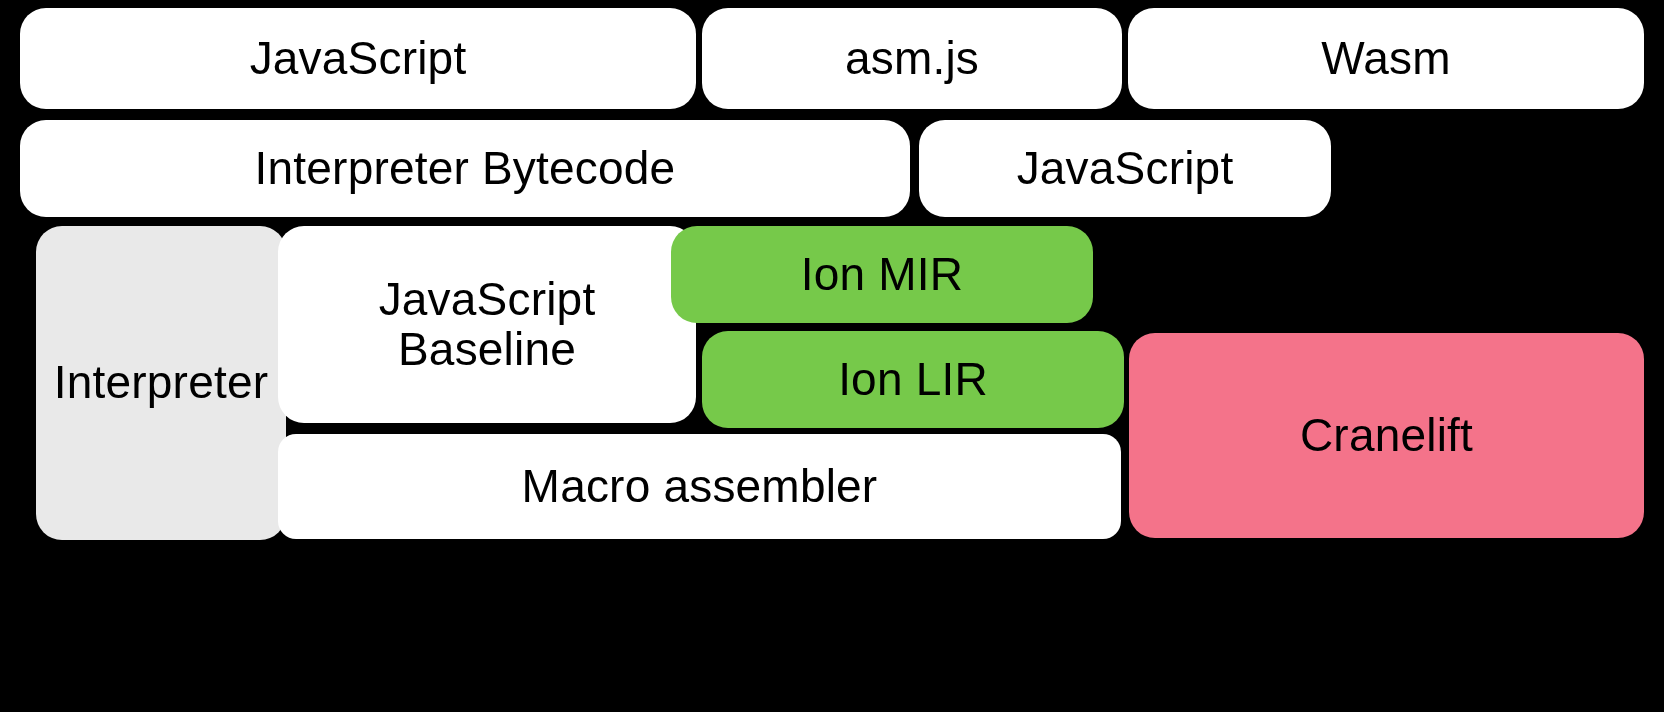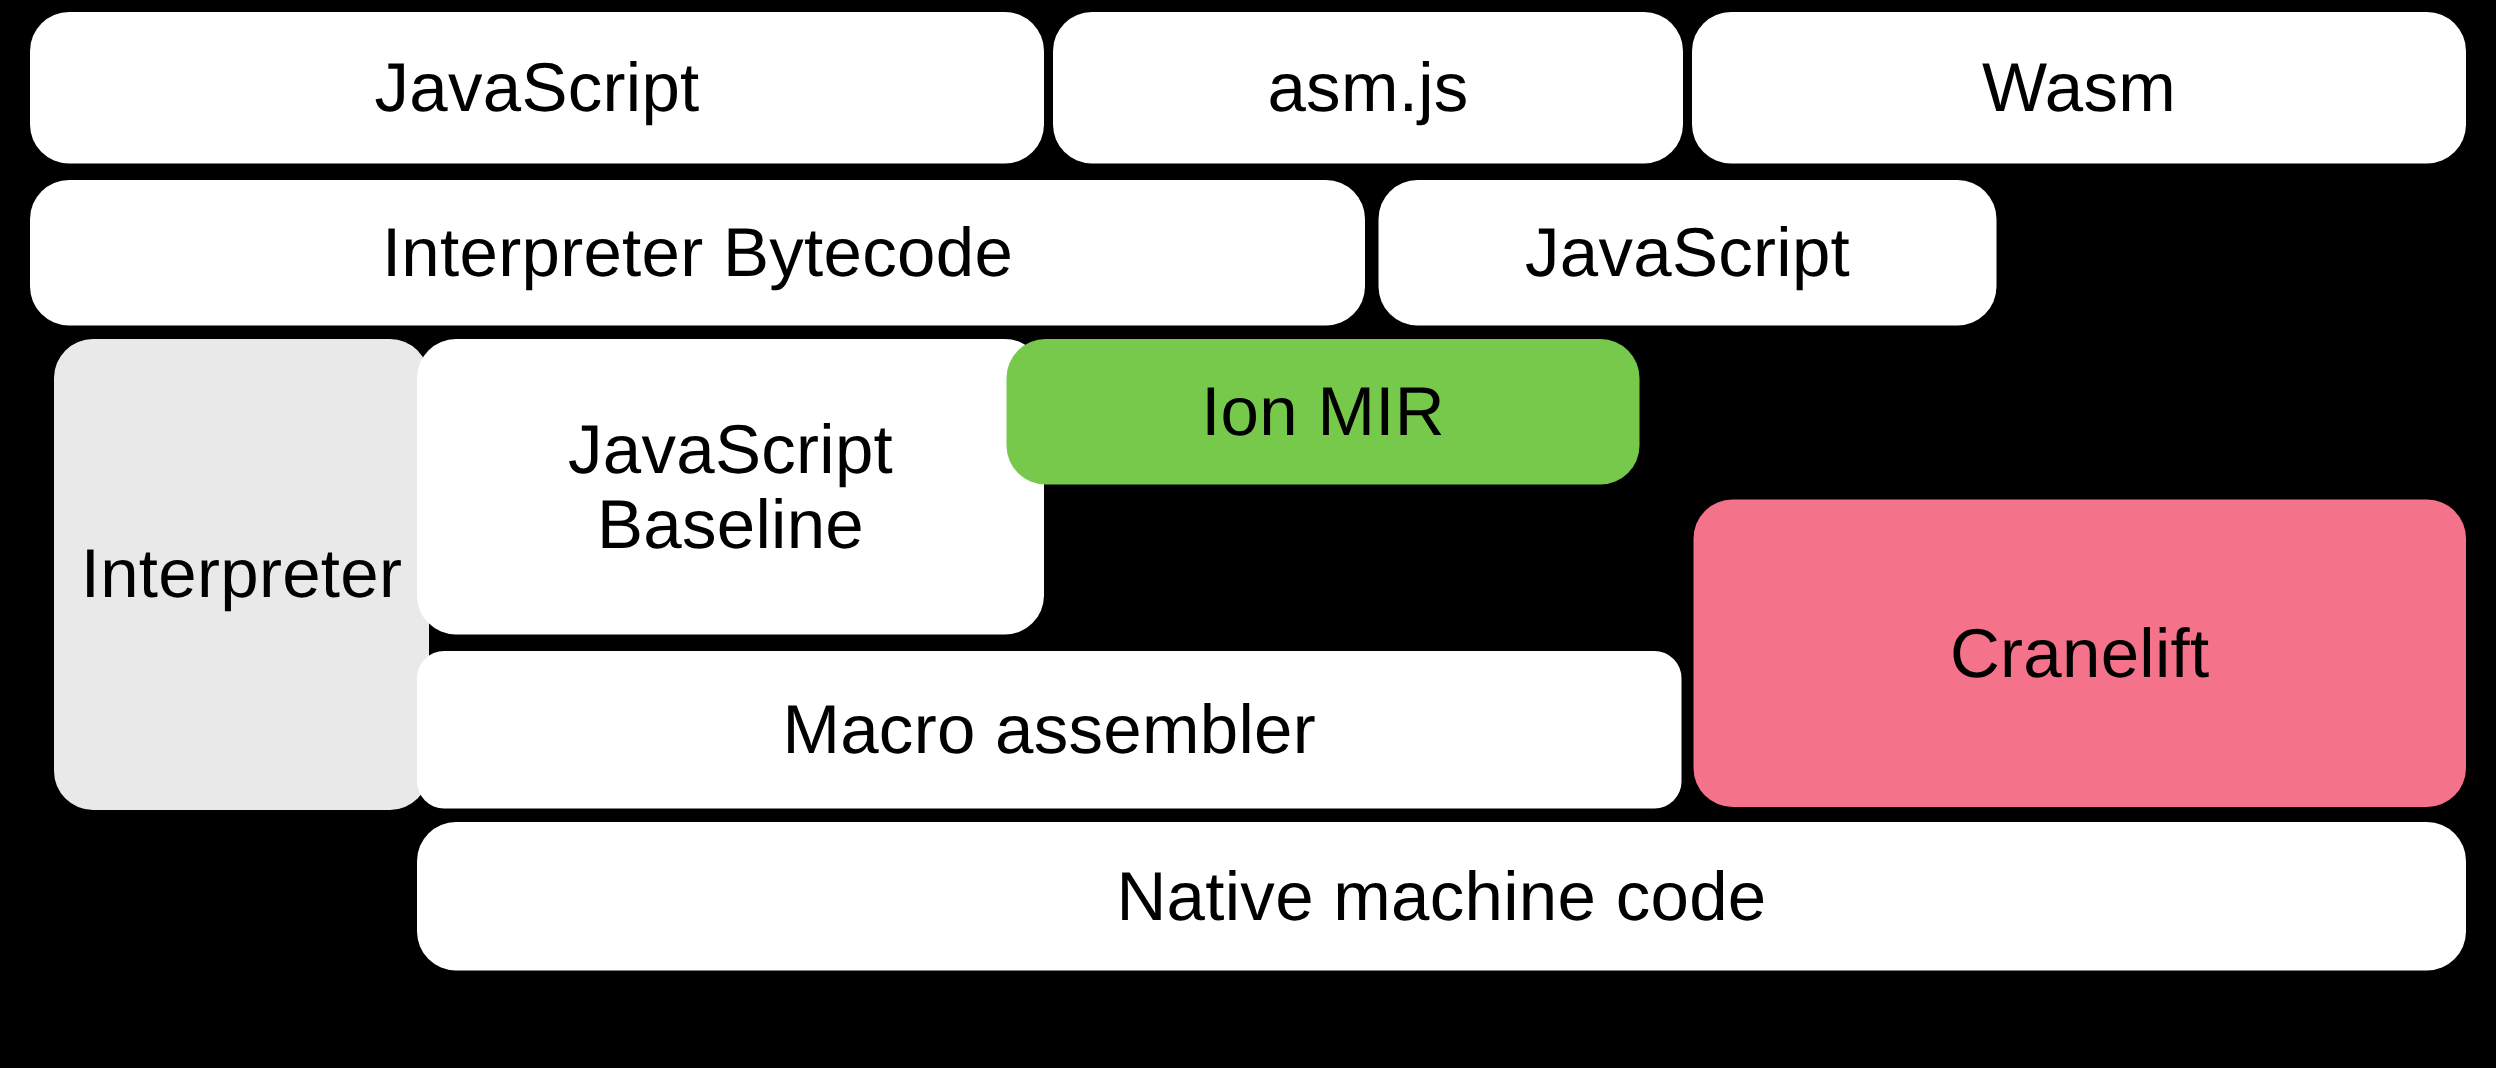--- a/index.html
+++ b/index.html
@@ -47,16 +47,16 @@
 <div id="stage">
     <div class="node white" style="left: 20px; top: 8px; width: 676px; height: 101px;"><span>JavaScript</span></div>
     <div class="node white" style="left: 702px; top: 8px; width: 420px; height: 101px; text-align: right;"><span>asm.js</span></div>
     <div class="node white" style="left: 1128px; top: 8px; width: 516px; height: 101px;"><span>Wasm</span></div>
     <div class="node white" style="left: 20px; top: 120px; width: 890px; height: 97px;"><span>Interpreter Bytecode</span></div>
     <div class="node white" style="left: 919px; top: 120px; width: 412px; height: 97px;"><span>JavaScript</span></div>
     <div class="node gray" style="left: 20px; top: 226px; width: 250px; height: 314px; margin-left: 16px;"><span>Interpreter</span></div>
     <div class="node white" style="left: 278px; top: 226px; width: 418px; height: 197px;"><span>JavaScript
 Baseline</span></div>
     <div class="node green" style="left: 671px; top: 226px; width: 422px; height: 97px;"><span>Ion MIR</span></div>
+    <div class="node green" style="left: 702px; top: 331px; width: 422px; height: 97px;"><span>Ion LIR</span></div>
     <div class="node pink" style="left: 1129px; top: 333px; width: 515px; height: 205px;"><span>Cranelift</span></div>
     <div class="node white" style="left: 278px; top: 434px; width: 843px; height: 105px; border-radius: 18px;"><span>Macro assembler</span></div>
-    <div class="node white" style="left: 278px; top: 548px; width: 1366px; height: 99px;"><span>Native machine code</span></div>
   </div>
 
 </body></html>

